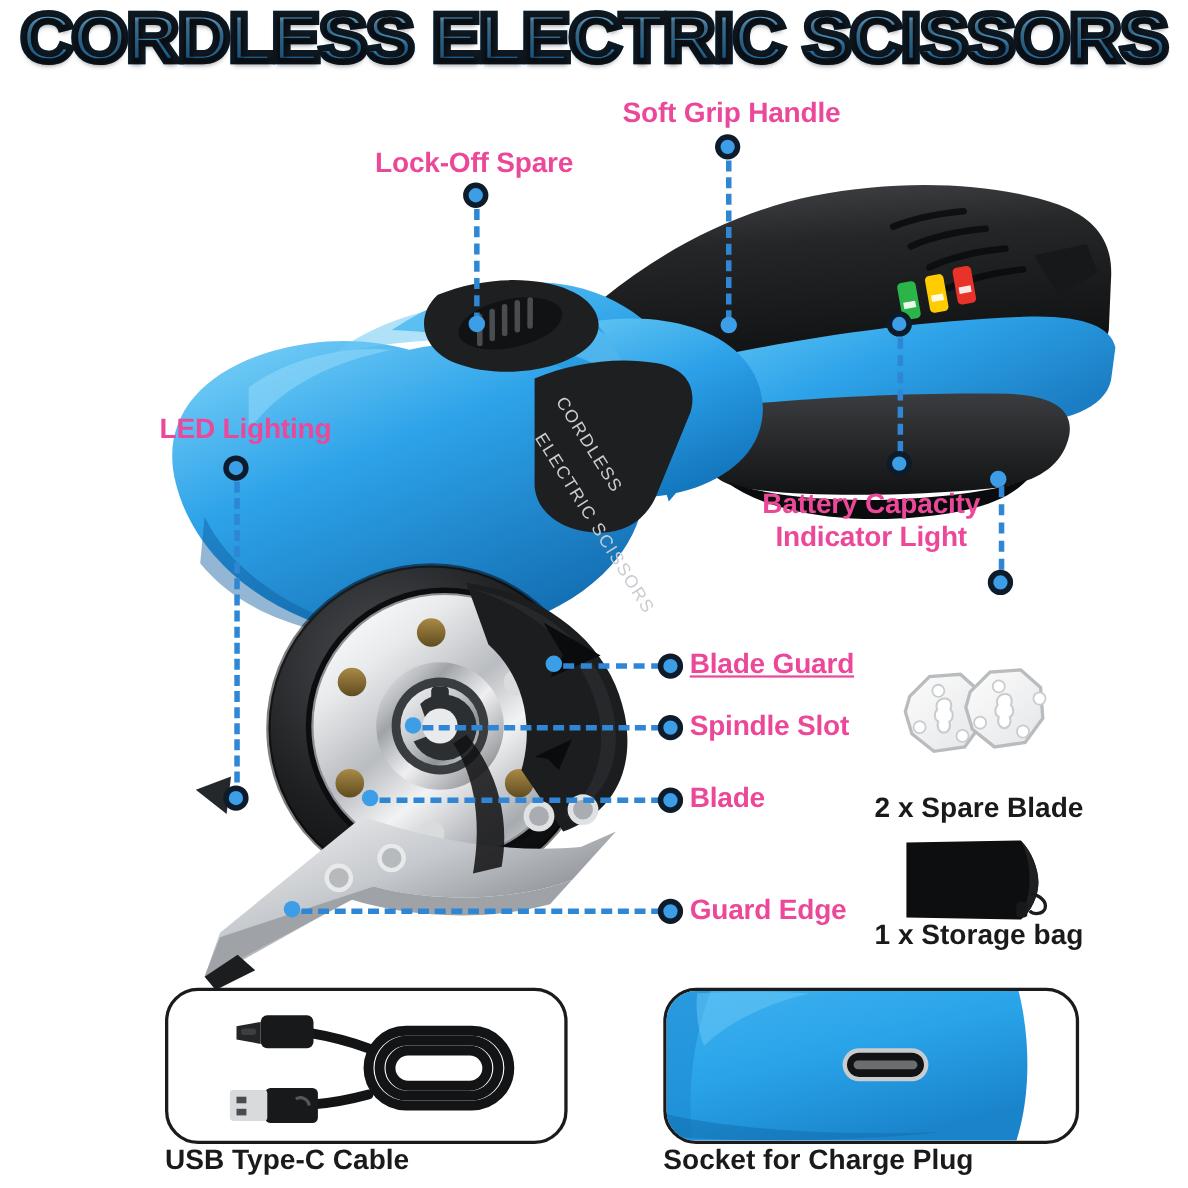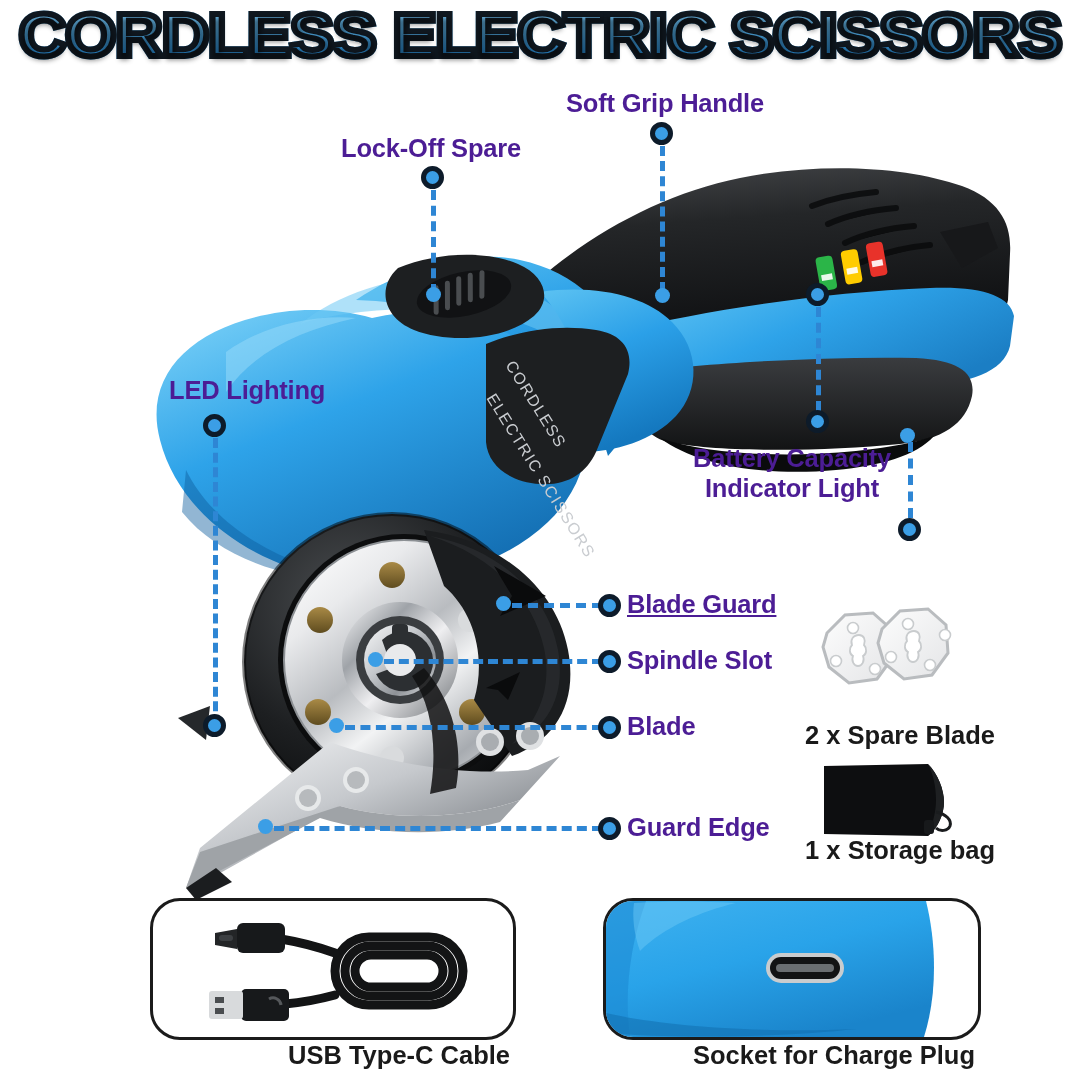--- a/index.html
+++ b/index.html
@@ -20,40 +20,40 @@
     text-shadow:0 4px 5px rgba(0,0,0,.45);
     white-space:nowrap;
     user-select:none;
   }
   #title .inner{
     background:linear-gradient(180deg,#8fd0f7 0%,#5cb7ef 42%,#2f94dd 74%,#1f7cc4 100%);
     -webkit-background-clip:text;background-clip:text;color:transparent;
   }
 
   
-  .lbl{position:absolute;font-size:25.5px;font-weight:600;color:#4c1d95;
+  .lbl{position:absolute;font-size:25.5px;font-weight:600;color:#ec4899;
        line-height:30px;white-space:nowrap;letter-spacing:-.2px;}
   .lbl.two{white-space:normal;text-align:center;width:260px;}
 
   
   .dashV{position:absolute;width:0;border-left:5px dashed #2e86d4;}
   .dashH{position:absolute;height:0;border-top:5px dashed #2e86d4;}
   .dot{position:absolute;width:13px;height:13px;border-radius:50%;
        background:#3b9ee6;border:5px solid #0d1b2a;box-sizing:content-box;}
   .dotp{position:absolute;width:15px;height:15px;border-radius:50%;
        background:#3b9ee6;}
 
   
   #tool{position:absolute;left:0;top:0;width:1080px;height:1080px;}
 
   
   .panel{position:absolute;border:3px solid #1b1b1b;border-radius:30px;
          background:#fff;overflow:hidden;}
   .cap{position:absolute;font-size:25.5px;font-weight:600;color:#1a1a1a;
-       text-align:right;line-height:30px;white-space:nowrap;}
+       text-align:left;line-height:30px;white-space:nowrap;}
 </style>
 </head>
 <body>
 
 <div id="stage">
 
   <div id="title">
     <span class="inner">CORDLESS ELECTRIC SCISSORS</span>
   </div>
 
@@ -250,21 +250,21 @@
   <div class="lbl" style="left:341px;top:133px;">Lock-Off Spare</div>
   <div class="dot" style="left:421px;top:166px;"></div>
   <div class="dashV" style="left:431px;top:190px;height:104px;"></div>
   <div class="dotp" style="left:426px;top:287px;"></div>
 
   <div class="lbl" style="left:566px;top:88px;">Soft Grip Handle</div>
   <div class="dot" style="left:650px;top:122px;"></div>
   <div class="dashV" style="left:660px;top:146px;height:146px;"></div>
   <div class="dotp" style="left:655px;top:288px;"></div>
 
-  <div class="lbl" style="left:145px;top:375px;margin-left:24px;">LED Lighting</div>
+  <div class="lbl" style="left:145px;top:375px;">LED Lighting</div>
   <div class="dot" style="left:203px;top:414px;"></div>
   <div class="dashV" style="left:213px;top:438px;height:288px;"></div>
   <div class="dot" style="left:203px;top:714px;"></div>
 
   <div class="lbl two" style="left:672px;top:443px;width:240px;">Battery Capacity Indicator Light</div>
   <div class="dot" style="left:806px;top:283px;"></div>
   <div class="dashV" style="left:816px;top:307px;height:104px;"></div>
   <div class="dot" style="left:806px;top:410px;"></div>
 
   <div class="dotp" style="left:900px;top:428px;"></div>

